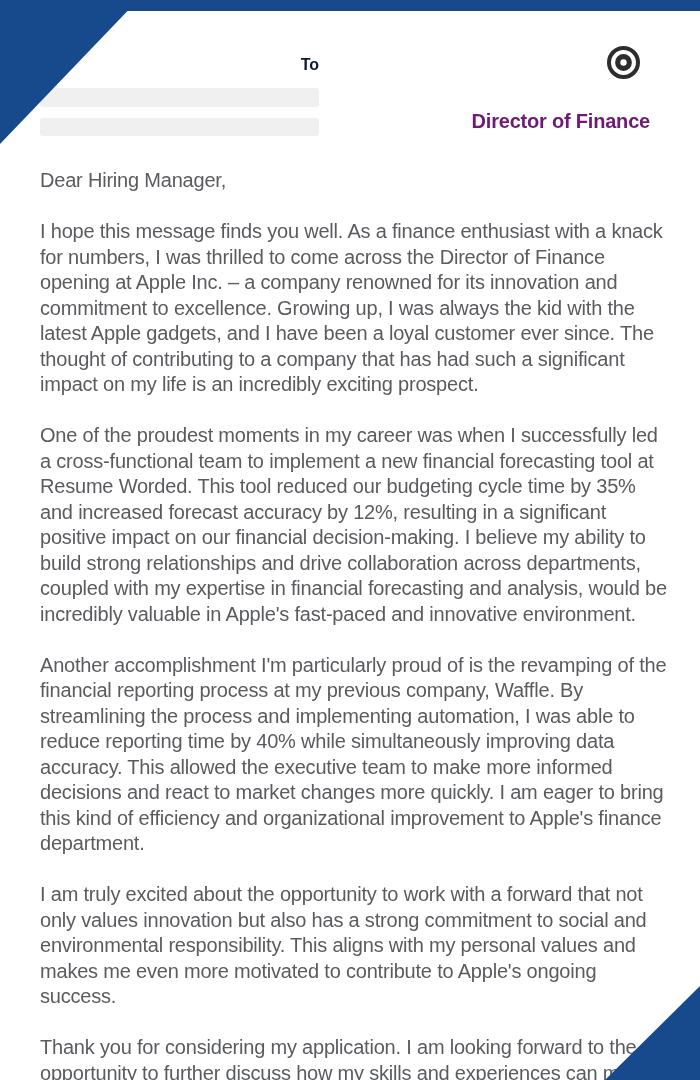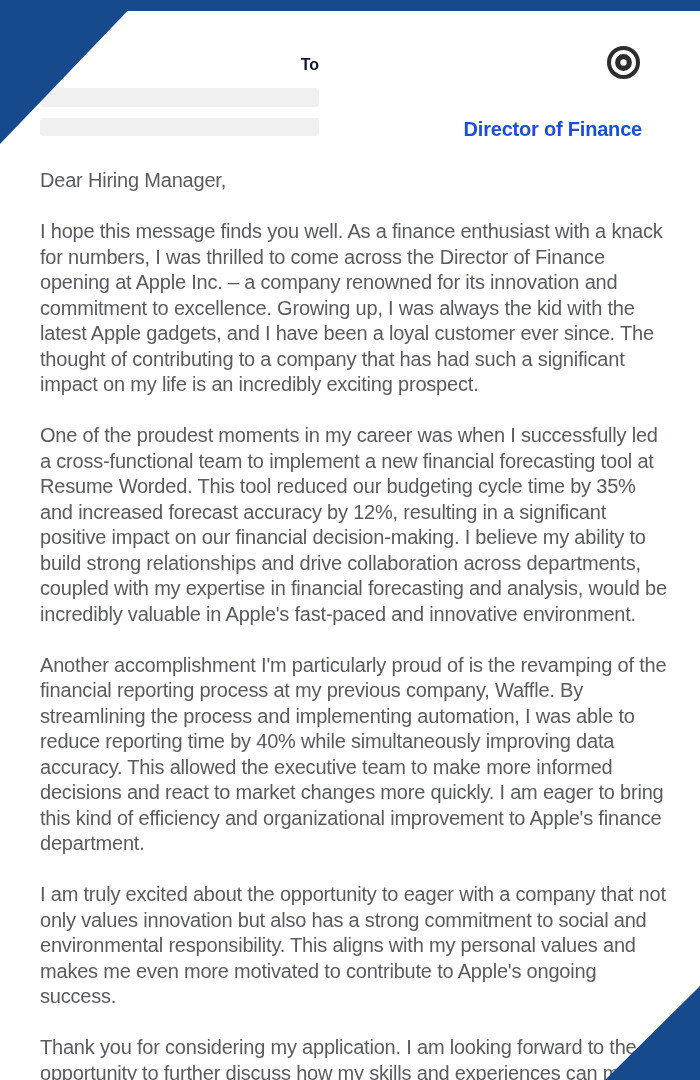--- a/index.html
+++ b/index.html
@@ -61,24 +61,24 @@
   
   .job-icon {
     position: absolute;
     top: 44px; left: 605px;
     width: 37px; height: 37px;
     z-index: 2;
   }
   .job-title {
     position: absolute;
     top: 102px; right: 42px;
-    margin: 16px;
+    margin: 8px;
     font-size: 20px;
     font-weight: 700;
-    color: #1d4ed8;
+    color: #701a75;
     letter-spacing: -0.2px;
     white-space: nowrap;
     z-index: 2;
   }
 
   
   .letter {
     position: absolute;
     top: 168px; left: 40px;
     width: 630px;
@@ -112,19 +112,19 @@
       <circle cx="18.5" cy="18.5" r="5.8" fill="none" stroke="#2d2d2d" stroke-width="5.2"></circle>
     </svg>
   </div>
   <h1 class="job-title">Director of Finance</h1>
 
   <div class="letter">
     <p>Dear Hiring Manager,</p>
     <p>I hope this message finds you well. As a finance enthusiast with a knack for numbers, I was thrilled to come across the Director of Finance opening at Apple Inc. – a company renowned for its innovation and commitment to excellence. Growing up, I was always the kid with the latest Apple gadgets, and I have been a loyal customer ever since. The thought of contributing to a company that has had such a significant impact on my life is an incredibly exciting prospect.</p>
     <p>One of the proudest moments in my career was when I successfully led a cross-functional team to implement a new financial forecasting tool at Resume Worded. This tool reduced our budgeting cycle time by 35% and increased forecast accuracy by 12%, resulting in a significant positive impact on our financial decision-making. I believe my ability to build strong relationships and drive collaboration across departments, coupled with my expertise in financial forecasting and analysis, would be incredibly valuable in Apple's fast-paced and innovative environment.</p>
     <p>Another accomplishment I'm particularly proud of is the revamping of the financial reporting process at my previous company, Waffle. By streamlining the process and implementing automation, I was able to reduce reporting time by 40% while simultaneously improving data accuracy. This allowed the executive team to make more informed decisions and react to market changes more quickly. I am eager to bring this kind of efficiency and organizational improvement to Apple's finance department.</p>
-    <p>I am truly excited about the opportunity to eager with a company that not only values innovation but also has a strong commitment to social and environmental responsibility. This aligns with my personal values and makes me even more motivated to contribute to Apple's ongoing success.</p>
+    <p>I am truly excited about the opportunity to work with a forward that not only values innovation but also has a strong commitment to social and environmental responsibility. This aligns with my personal values and makes me even more motivated to contribute to Apple's ongoing success.</p>
     <p>Thank you for considering my application. I am looking forward to the opportunity to further discuss how my skills and experiences can make a positive impact at Apple.</p>
     <p>Sincerely,</p>
     <p>[Your Name]</p>
   </div>
 
 </div>
 
 </body></html>

